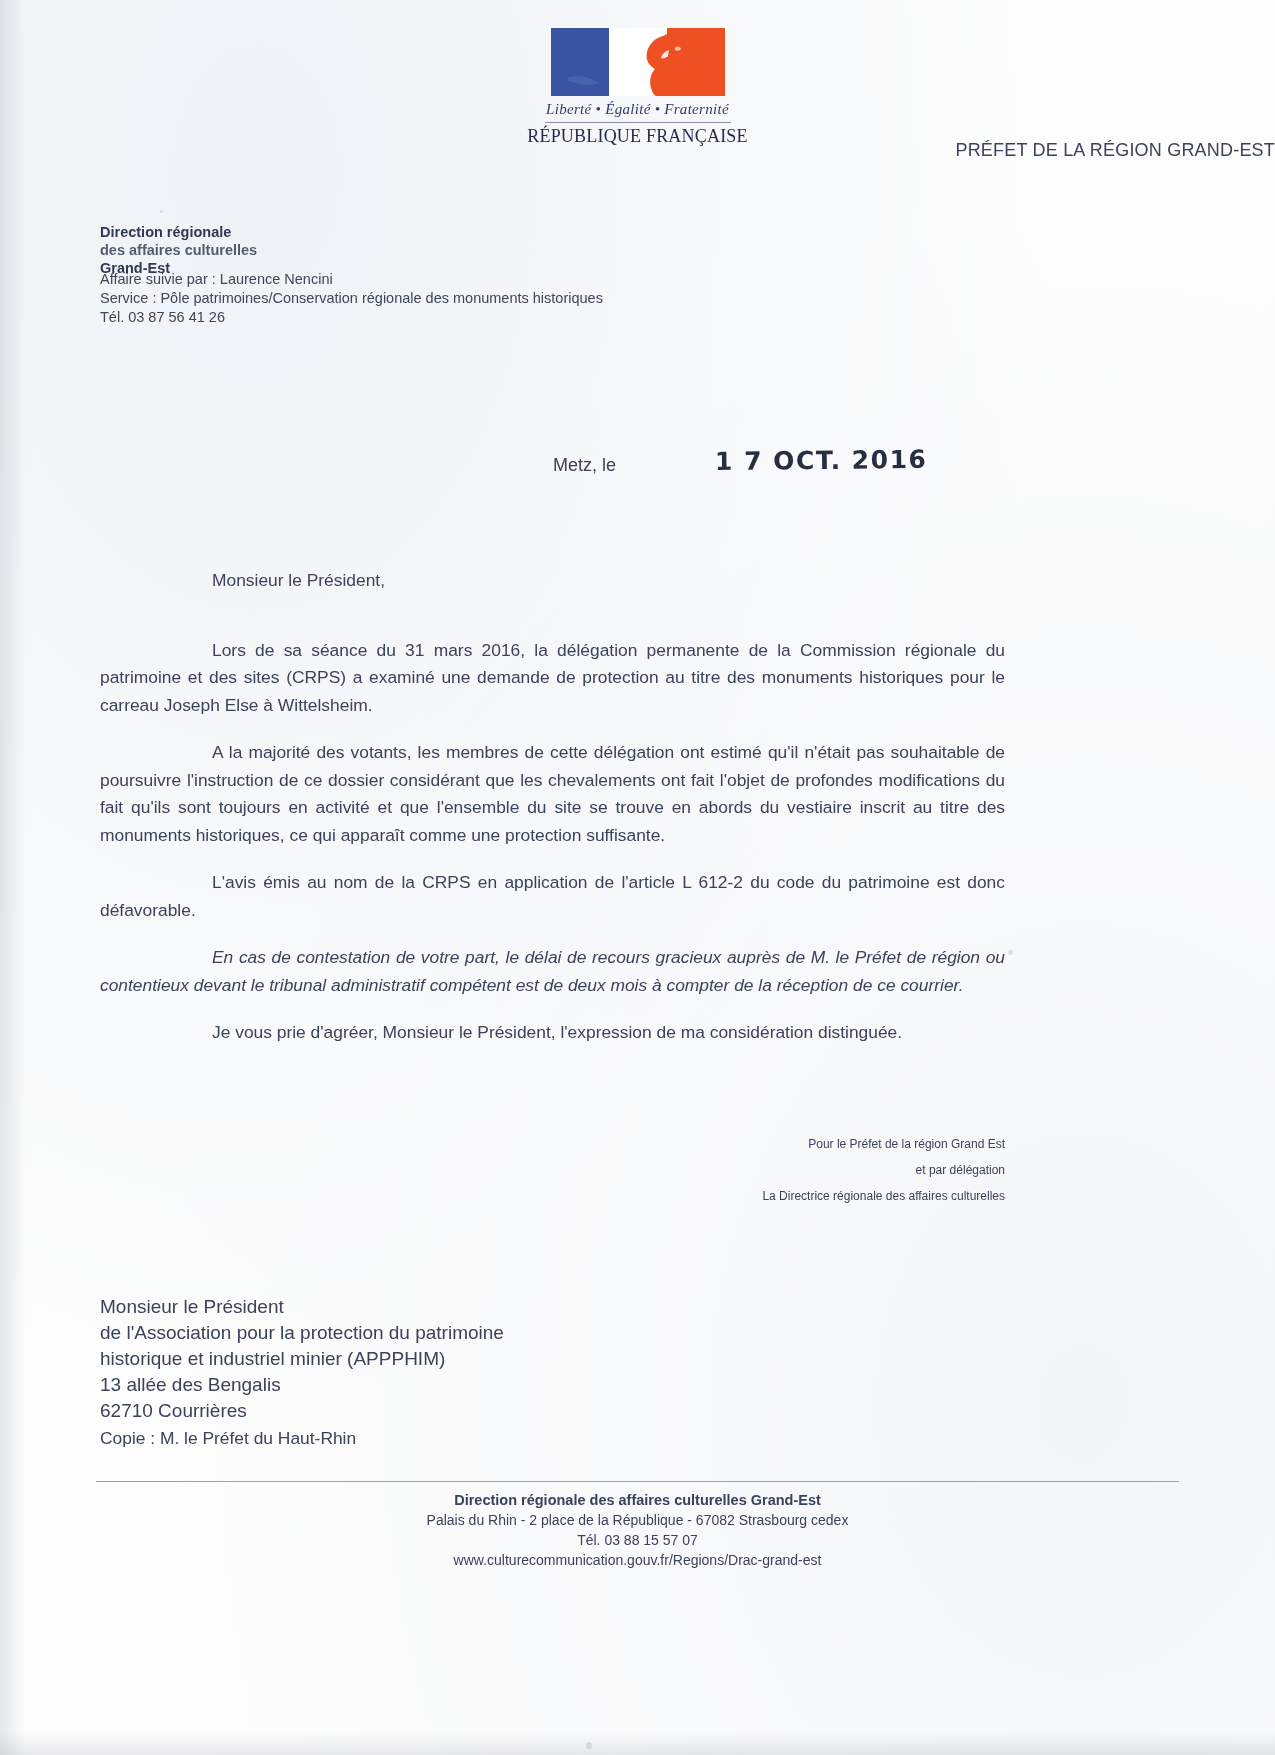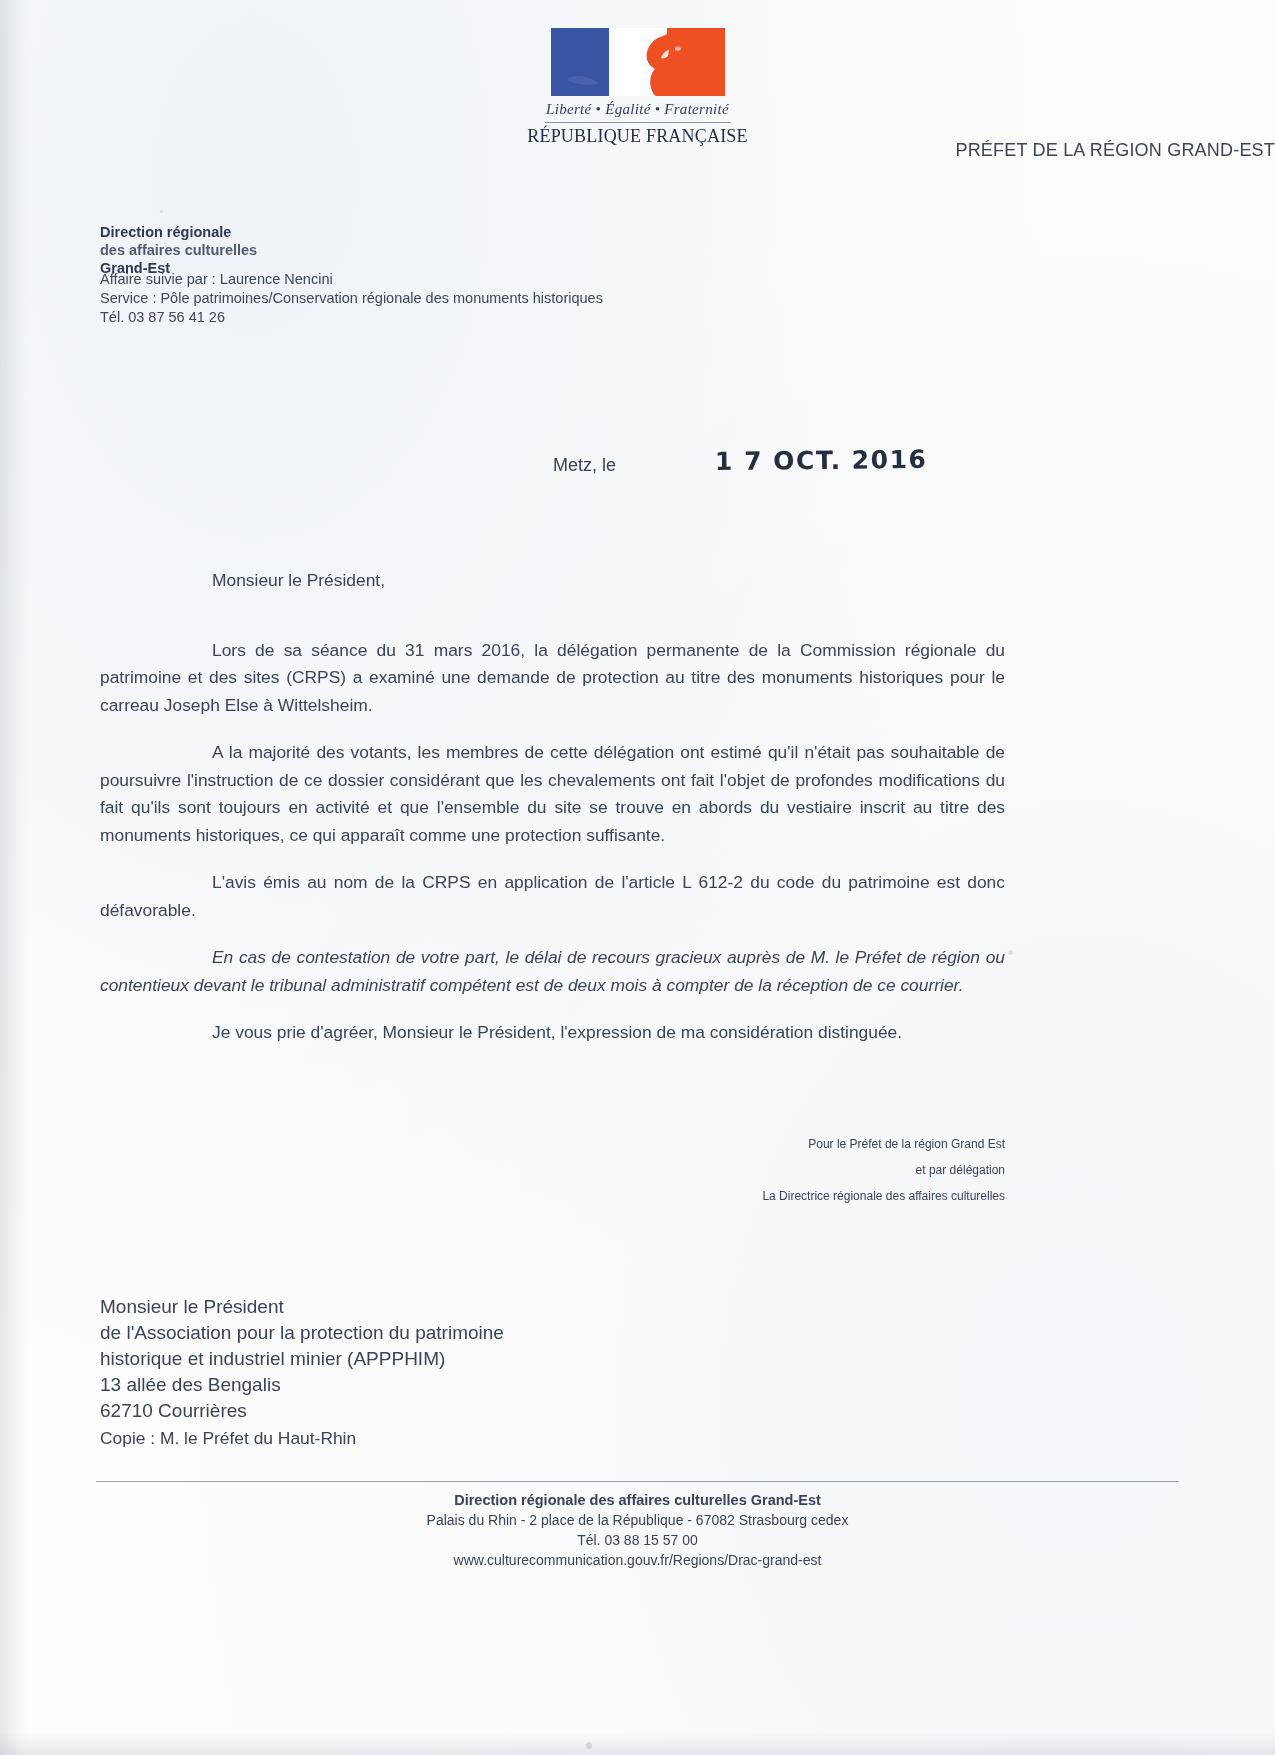--- a/index.html
+++ b/index.html
@@ -263,21 +263,21 @@
     <div>13 allée des Bengalis</div>
     <div>62710 Courrières</div>
   </div>
 
   <div class="copie">Copie : M. le Préfet du Haut-Rhin</div>
 
   <div class="footer-rule"></div>
   <div class="footer">
     <div class="ftitle">Direction régionale des affaires culturelles Grand-Est</div>
     <div>Palais du Rhin - 2 place de la République - 67082 Strasbourg cedex</div>
-    <div>Tél. 03 88 15 57 00</div>
+    <div>Tél. 03 88 15 57 07</div>
     <div>www.culturecommunication.gouv.fr/Regions/Drac-grand-est</div>
   </div>
 
   <div class="speck" style="left:1008px; top:950px; width:5px; height:5px;"></div>
   <div class="speck" style="left:586px; top:1742px; width:6px; height:7px;"></div>
   <div class="speck" style="left:160px; top:210px; width:3px; height:3px;"></div>
   <div class="edge-shadow"></div>
   <div class="edge-shadow-b"></div>
 </div>
 

